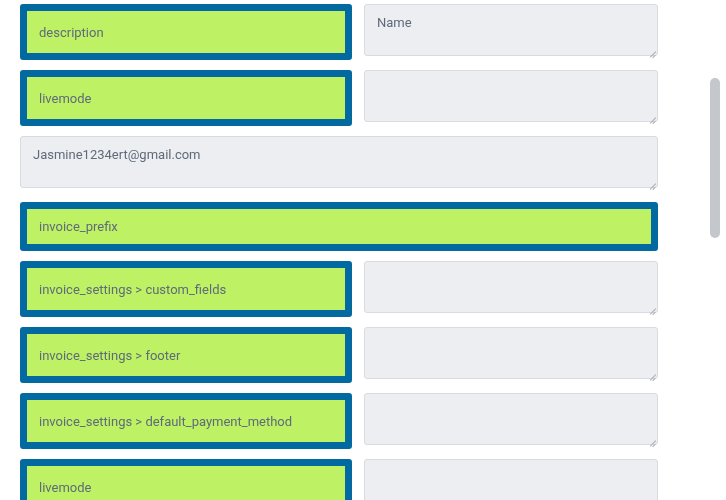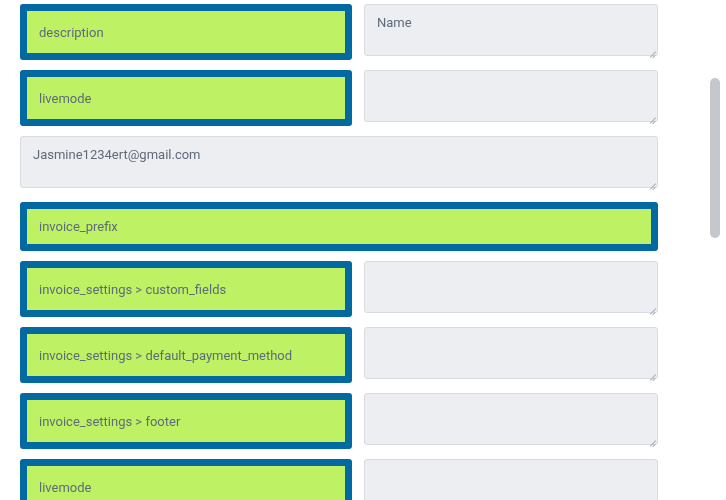--- a/index.html
+++ b/index.html
@@ -137,29 +137,29 @@
 
   <div class="row">
     <div class="field-label">invoice_settings &gt; custom_fields</div>
     <div class="field-value-wrap">
       <textarea class="field-value" style=""></textarea>
       <div class="resize-handle"></div>
     </div>
   </div>
 
   <div class="row">
-    <div class="field-label">invoice_settings &gt; default_payment_method</div>
+    <div class="field-label">invoice_settings &gt; footer</div>
     <div class="field-value-wrap">
       <textarea class="field-value" style=""></textarea>
       <div class="resize-handle"></div>
     </div>
   </div>
 
   <div class="row">
-    <div class="field-label">invoice_settings &gt; footer</div>
+    <div class="field-label">invoice_settings &gt; default_payment_method</div>
     <div class="field-value-wrap">
       <textarea class="field-value" style=""></textarea>
       <div class="resize-handle"></div>
     </div>
   </div>
 
   <div class="row">
     <div class="field-label">livemode</div>
     <div class="field-value-wrap">
       <textarea class="field-value" style=""></textarea>

